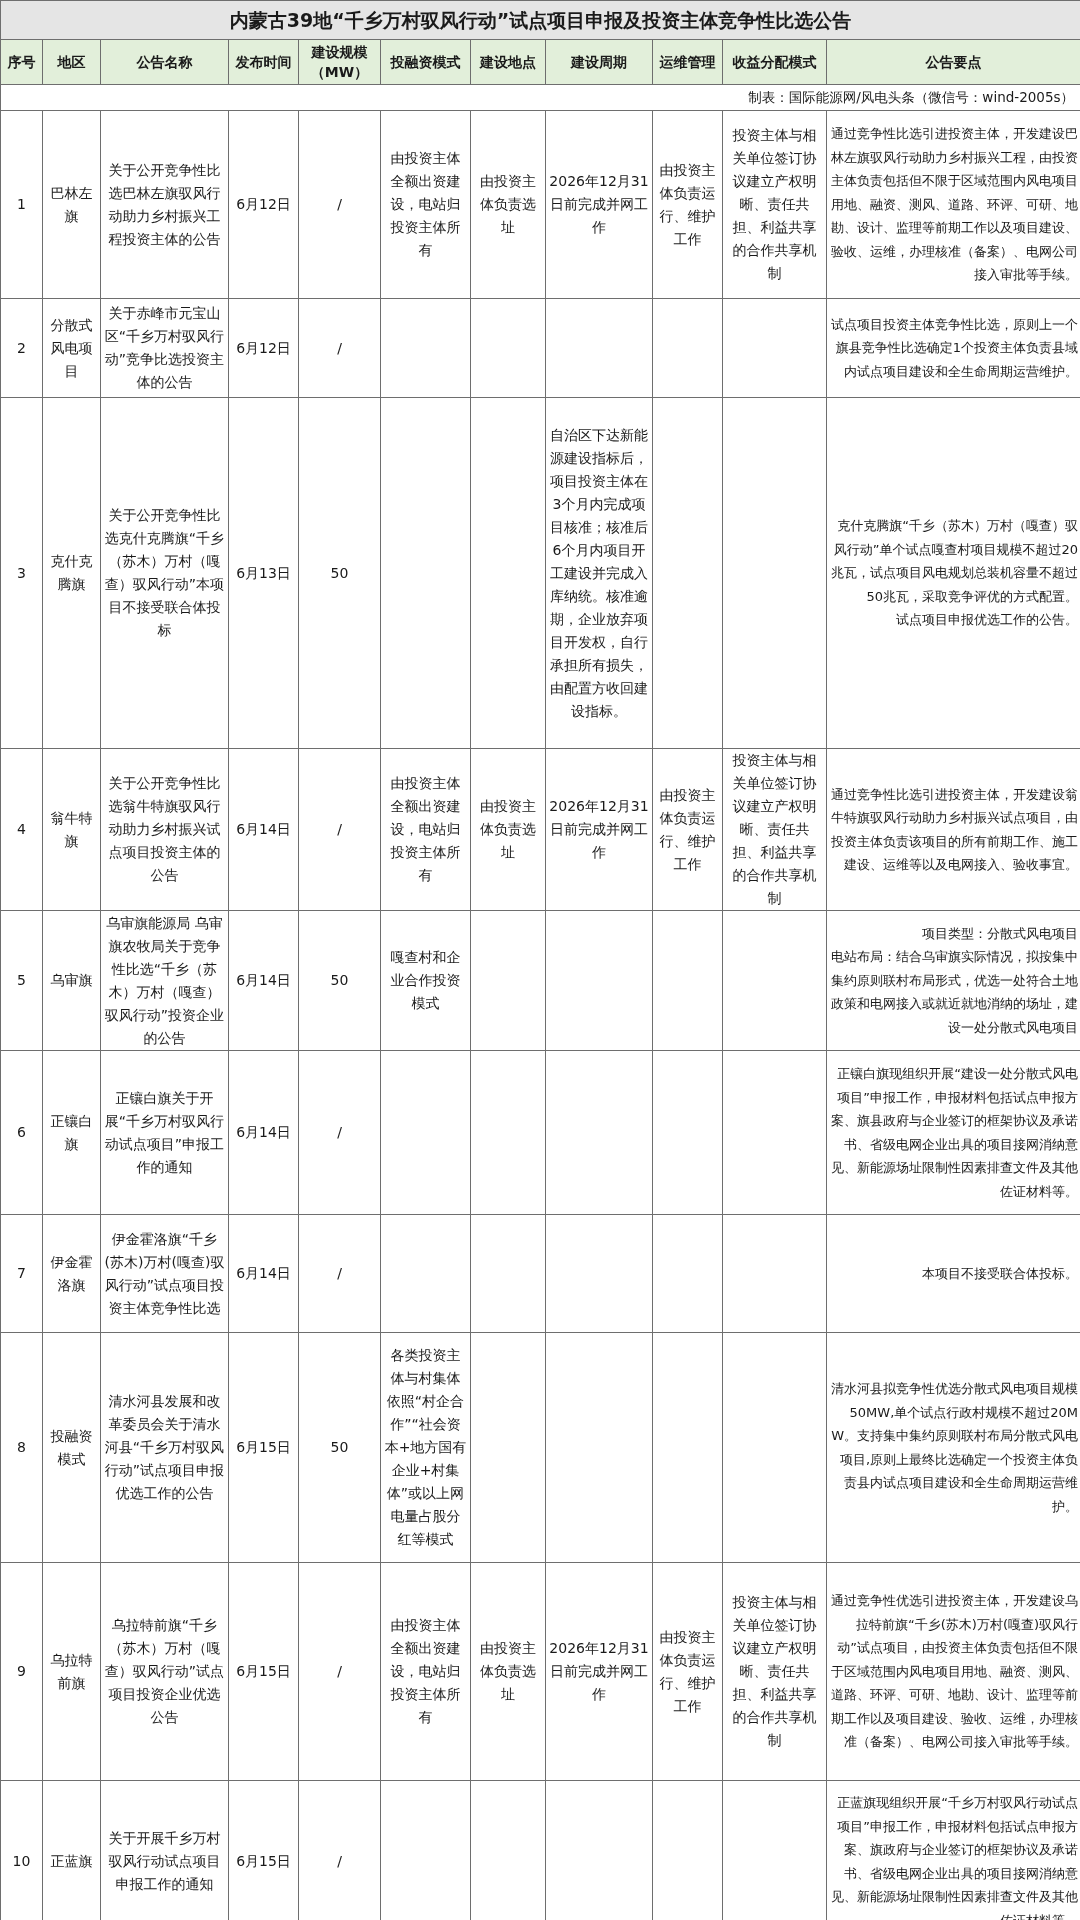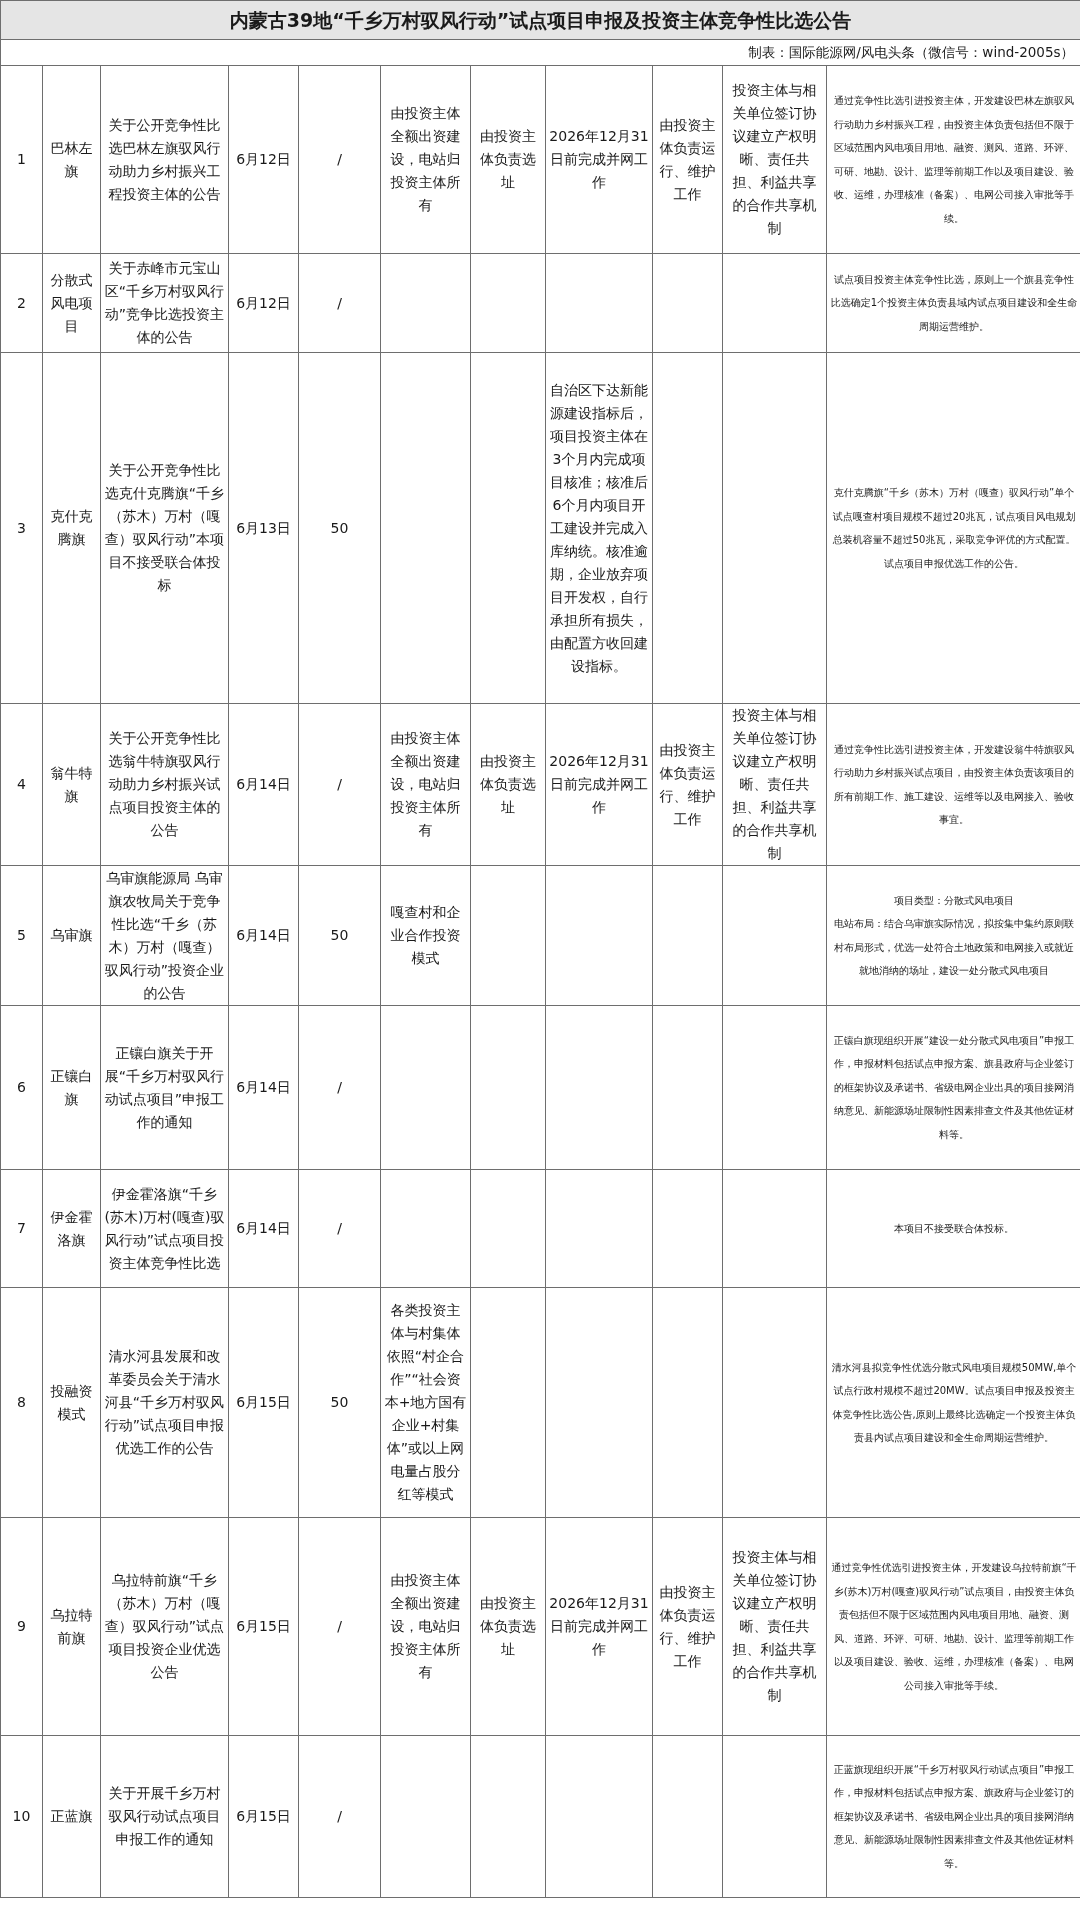--- a/index.html
+++ b/index.html
@@ -2,21 +2,21 @@
 <html><head>
 <meta charset="utf-8">
 <style>
   html, body { margin: 0; padding: 0; background: #ffffff; }
   body { width: 1080px; height: 1920px; overflow: hidden; font-family: "DejaVu Sans", "Liberation Sans", sans-serif; color: #1a1a1a; }
   table { border-collapse: collapse; table-layout: fixed; width: 1080px; }
   td, th { border: 1px solid #6e6e6e; padding: 0 3px; font-size: 14px; line-height: 23px; vertical-align: middle; text-align: center; word-break: break-all; overflow: hidden; }
   .title-row th { background: #e5e5e5; height: 38px; font-size: 19px; font-weight: bold; color: #1a1a1a; letter-spacing: 0; }
   .head-row th { background: #e2efda; height: 44px; font-size: 14px; font-weight: bold; line-height: 20px; padding: 0 2px; }
   .credit-row td { height: 25px; text-align: right; font-size: 13.5px; padding-right: 6px; border-left: 1px solid #6e6e6e; margin-top: 20px; }
-  td.notes { text-align: center; padding: 0 2px 0 3px; font-size: 10px; line-height: 23.5px; }
+  td.notes { text-align: right; padding: 0 2px 0 3px; font-size: 13px; line-height: 23.5px; }
   .col-seq { width: 42px; }
   .col-region { width: 58px; }
   .col-name { width: 128px; }
   .col-date { width: 70px; }
   .col-scale { width: 82px; }
   .col-finance { width: 90px; }
   .col-site { width: 75px; }
   .col-period { width: 107px; }
   .col-ops { width: 70px; }
   .col-revenue { width: 104px; }
@@ -37,20 +37,33 @@
       <col class="col-site">
       <col class="col-period">
       <col class="col-ops">
       <col class="col-revenue">
       <col class="col-notes">
   </colgroup>
   <thead>
     <tr class="title-row">
       <th colspan="11">内蒙古39地“千乡万村驭风行动”试点项目申报及投资主体竞争性比选公告</th>
     </tr>
+    <tr class="head-row">
+      <th>序号</th>
+      <th>地区</th>
+      <th>公告名称</th>
+      <th>发布时间</th>
+      <th>建设规模（MW）</th>
+      <th>投融资模式</th>
+      <th>建设地点</th>
+      <th>建设周期</th>
+      <th>运维管理</th>
+      <th>收益分配模式</th>
+      <th>公告要点</th>
+    </tr>
     <tr class="credit-row">
       <td colspan="11">制表：国际能源网/风电头条（微信号：wind-2005s）</td>
     </tr>
   </thead>
   <tbody id="rows">
       <tr style="height: 188px;">
     <td>1</td>
     <td>巴林左旗</td>
     <td>关于公开竞争性比选巴林左旗驭风行动助力乡村振兴工程投资主体的公告</td>
     <td>6月12日</td>
@@ -161,21 +174,21 @@
     <td>投融资模式</td>
     <td>清水河县发展和改革委员会关于清水河县“千乡万村驭风行动”试点项目申报优选工作的公告</td>
     <td>6月15日</td>
     <td>50</td>
     <td>各类投资主体与村集体依照“村企合作”“社会资本+地方国有企业+村集体”或以上网电量占股分红等模式</td>
     <td></td>
     <td></td>
     <td></td>
     <td></td>
     <td class="notes">
-          <p>清水河县拟竞争性优选分散式风电项目规模50MW,单个试点行政村规模不超过20MW。试点项目申报及投资主体竞争性比选公告,原则上最终比选确定一个投资主体负责县内试点项目建设和全生命周期运营维护。</p>
+          <p>清水河县拟竞争性优选分散式风电项目规模50MW,单个试点行政村规模不超过20MW。支持集中集约原则联村布局分散式风电项目,原则上最终比选确定一个投资主体负责县内试点项目建设和全生命周期运营维护。</p>
         </td>
   </tr>
       <tr style="height: 218px;">
     <td>9</td>
     <td>乌拉特前旗</td>
     <td>乌拉特前旗“千乡（苏木）万村（嘎查）驭风行动”试点项目投资企业优选公告</td>
     <td>6月15日</td>
     <td>/</td>
     <td>由投资主体全额出资建设，电站归投资主体所有</td>
     <td>由投资主体负责选址</td>

